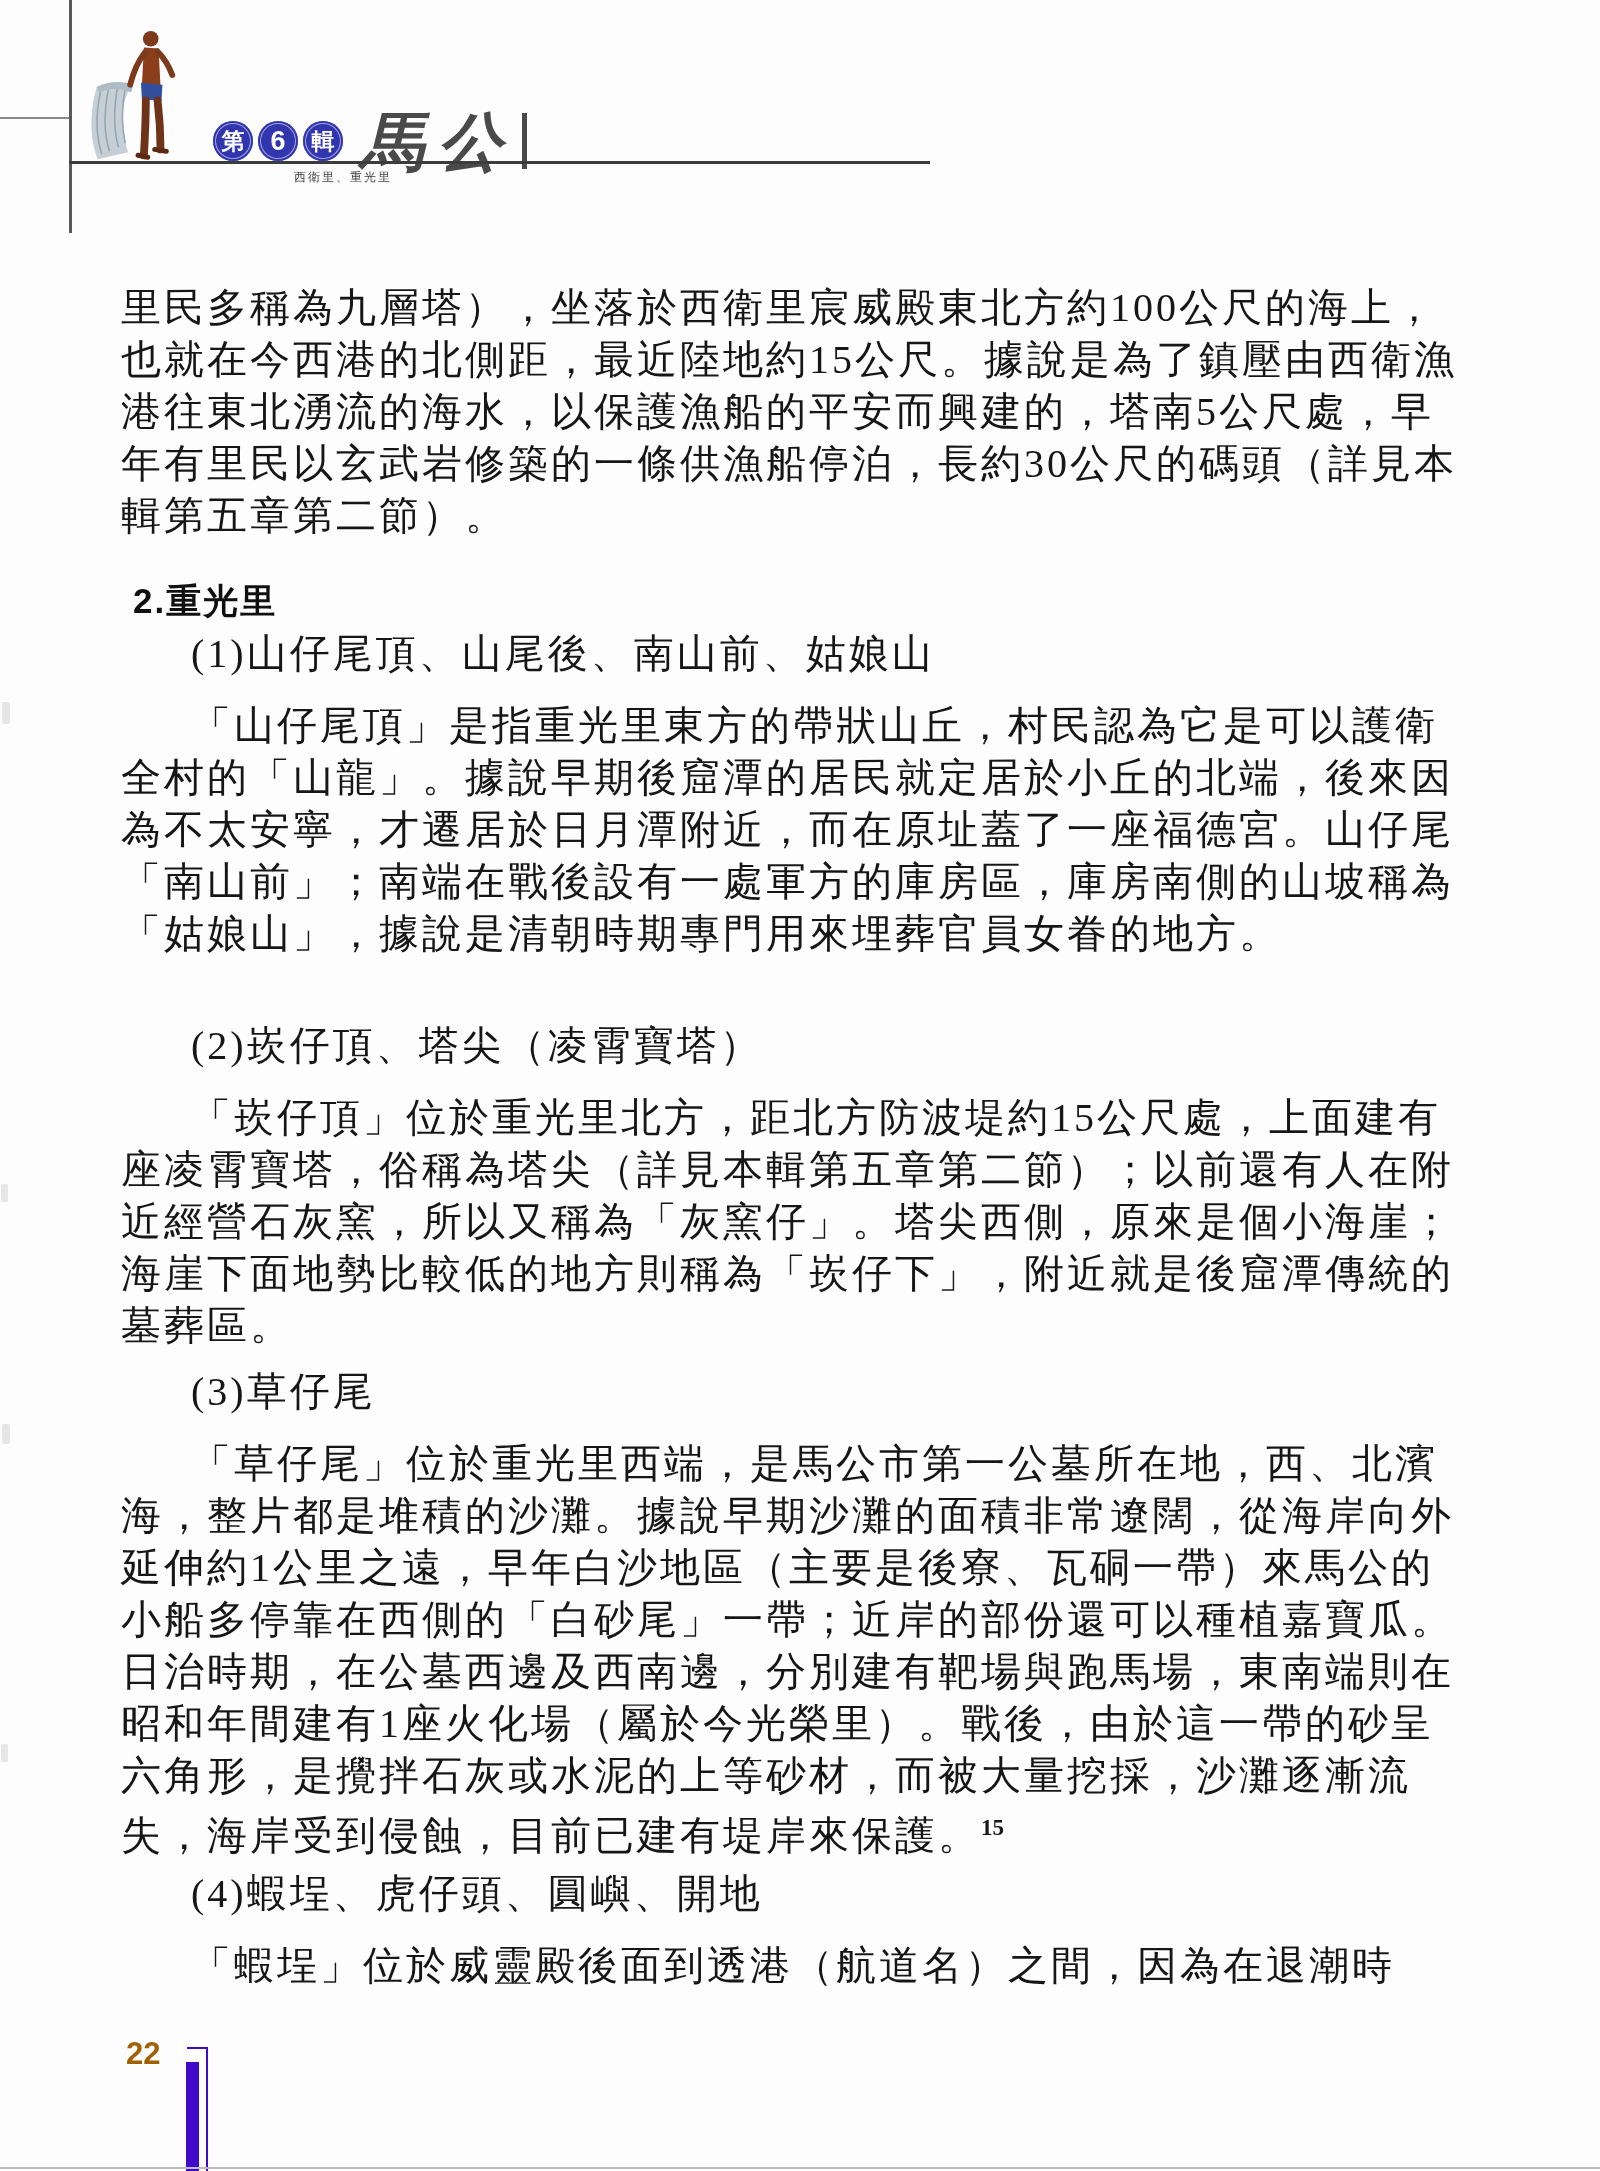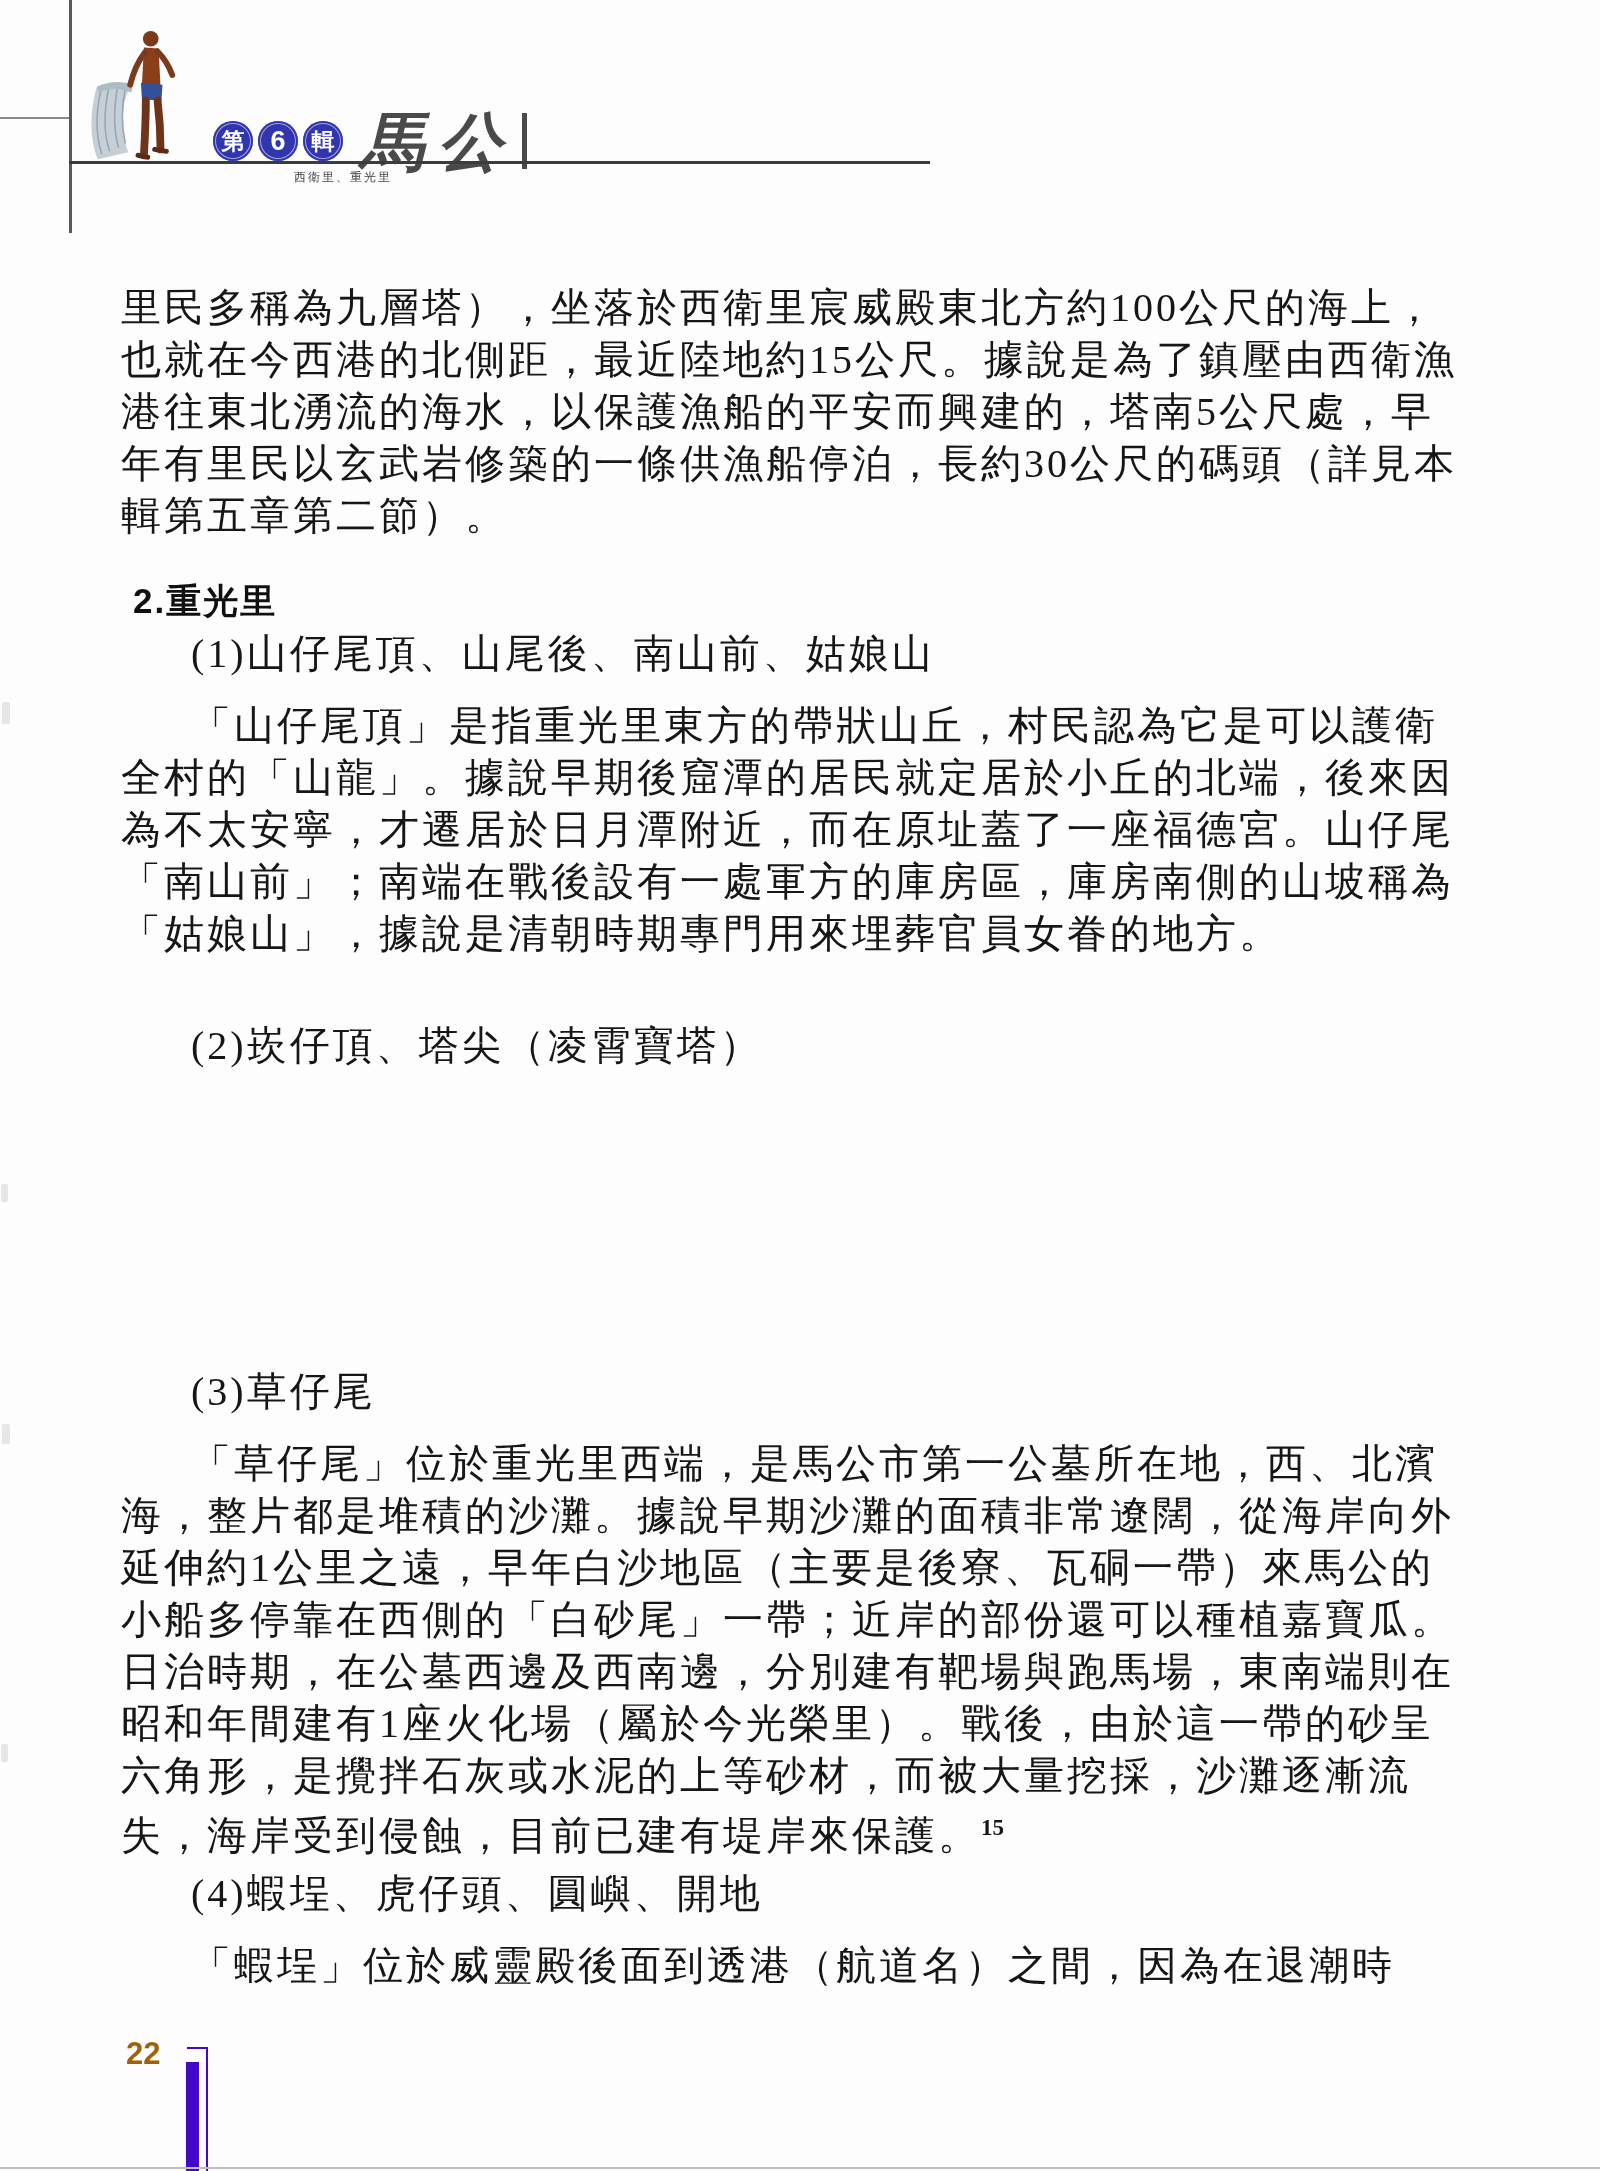--- a/index.html
+++ b/index.html
@@ -94,20 +94,27 @@
   <div class="sub-heading head-s1">(1)山仔尾頂、山尾後、南山前、姑娘山</div>
   <div class="para indent-first para-s1">
       <div class="tline">「山仔尾頂」是指重光里東方的帶狀山丘，村民認為它是可以護衛</div>
       <div class="tline">全村的「山龍」。據說早期後窟潭的居民就定居於小丘的北端，後來因</div>
       <div class="tline">為不太安寧，才遷居於日月潭附近，而在原址蓋了一座福德宮。山仔尾</div>
       <div class="tline">「南山前」；南端在戰後設有一處軍方的庫房區，庫房南側的山坡稱為</div>
       <div class="tline">「姑娘山」，據說是清朝時期專門用來埋葬官員女眷的地方。</div>
     </div>
 
   <div class="sub-heading head-s2">(2)崁仔頂、塔尖（凌霄寶塔）</div>
+  <div class="para indent-first para-s2">
+      <div class="tline">「崁仔頂」位於重光里北方，距北方防波堤約15公尺處，上面建有</div>
+      <div class="tline">座凌霄寶塔，俗稱為塔尖（詳見本輯第五章第二節）；以前還有人在附</div>
+      <div class="tline">近經營石灰窯，所以又稱為「灰窯仔」。塔尖西側，原來是個小海崖；</div>
+      <div class="tline">海崖下面地勢比較低的地方則稱為「崁仔下」，附近就是後窟潭傳統的</div>
+      <div class="tline">墓葬區。</div>
+    </div>
 
   <div class="sub-heading head-s3">(3)草仔尾</div>
   <div class="para indent-first para-s3">
       <div class="tline">「草仔尾」位於重光里西端，是馬公市第一公墓所在地，西、北濱</div>
       <div class="tline">海，整片都是堆積的沙灘。據說早期沙灘的面積非常遼闊，從海岸向外</div>
       <div class="tline">延伸約1公里之遠，早年白沙地區（主要是後寮、瓦硐一帶）來馬公的</div>
       <div class="tline">小船多停靠在西側的「白砂尾」一帶；近岸的部份還可以種植嘉寶瓜。</div>
       <div class="tline">日治時期，在公墓西邊及西南邊，分別建有靶場與跑馬場，東南端則在</div>
       <div class="tline">昭和年間建有1座火化場（屬於今光榮里）。戰後，由於這一帶的砂呈</div>
       <div class="tline">六角形，是攪拌石灰或水泥的上等砂材，而被大量挖採，沙灘逐漸流</div>

